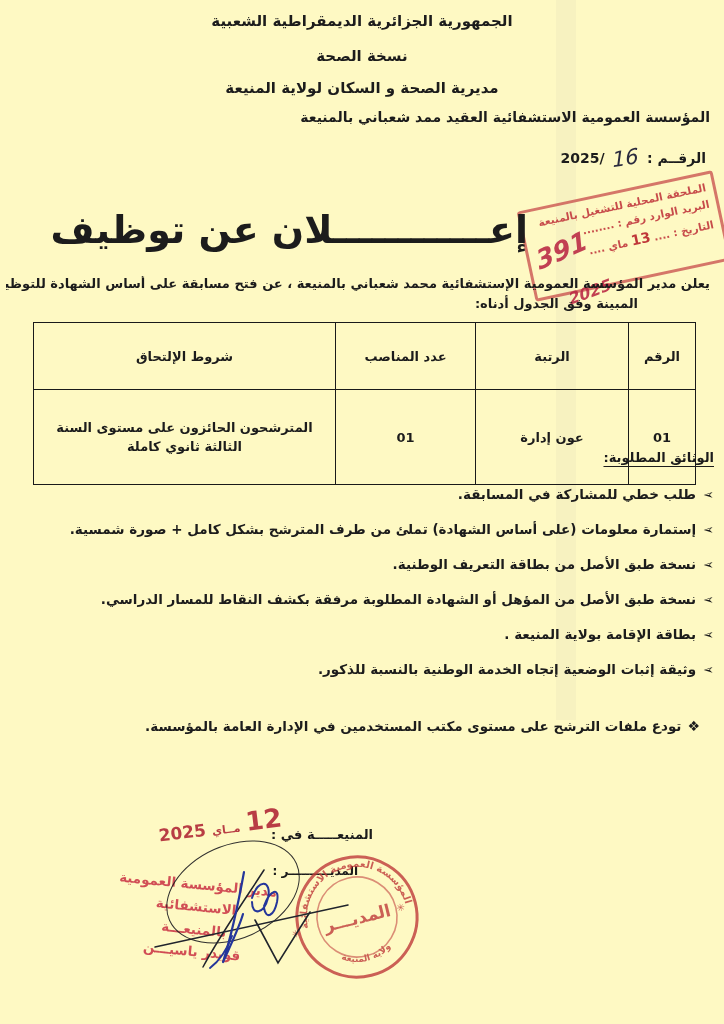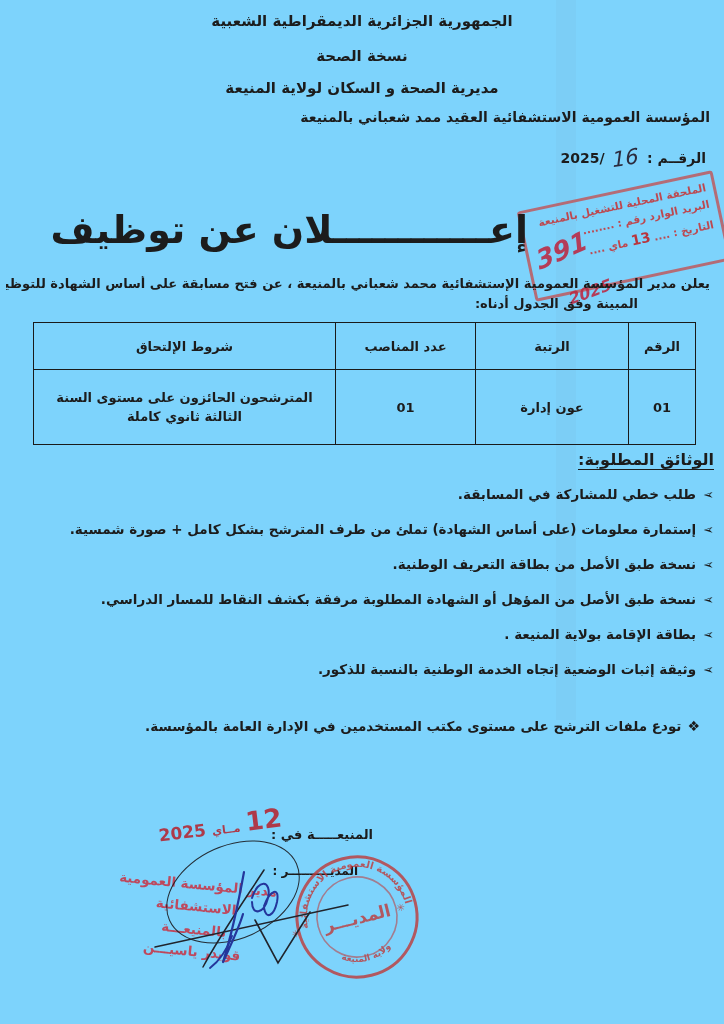--- a/index.html
+++ b/index.html
@@ -1,19 +1,19 @@
 <!DOCTYPE html>
 <html lang="ar" dir="rtl"><head>
 <meta charset="utf-8">
 <title>Document</title>
 <style>
   html,body { margin:0; padding:0; background:#d9d9d9; }
   .page {
     position:relative; width:724px; height:1024px; margin:0 auto;
-    background:#7dd3fc; overflow:hidden; direction:rtl;
+    background:#fef9c3; overflow:hidden; direction:rtl;
     font-family:"DejaVu Sans", sans-serif; color:#1c1c1c;
   }
   .scan-band { position:absolute; left:556px; top:0; width:20px; height:720px;
     background:rgba(120,120,130,0.05); }
 
   
   .hdr { position:absolute; width:100%; text-align:center; font-weight:bold; font-size:15px; }
   .hdr1 { top:12px; } .hdr2 { top:47px; } .hdr3 { top:79px; }
   .hdr4 { position:absolute; top:109px; right:14px; font-weight:bold; font-size:14px; }
   .ref { position:absolute; top:144px; right:18px; font-weight:bold; font-size:14px; }
@@ -38,28 +38,28 @@
 
   
   .intro { position:absolute; top:276px; right:14px; left:6px; font-size:13px; font-weight:bold; }
   .intro .l1 { white-space:nowrap; overflow:hidden; }
   .intro .l2 { margin-top:5px; margin-right:72px; }
 
   
   table.jobs { position:absolute; top:322px; right:28px; width:663px; border-collapse:collapse;
     direction:rtl; }
   table.jobs th, table.jobs td { border:1.6px solid #1a1a1a; font-weight:bold;
-    text-align:center; vertical-align:middle; padding:6px 6px; }
+    text-align:center; vertical-align:middle; padding:16px 6px; }
   table.jobs th { height:34px; font-size:13px; }
   table.jobs td { height:62px; font-size:13px; }
   td.rank-cell { font-size:15px; }
   td.cond-cell { font-size:12.5px; line-height:1.5; }
 
   
-  .docs-heading { position:absolute; top:450px; right:10px; font-size:16px; font-weight:bold;
+  .docs-heading { position:absolute; top:450px; right:10px; font-size:13px; font-weight:bold;
     text-decoration:underline; text-underline-offset:4px; }
   ul.doc-list { position:absolute; top:484px; right:10px; left:6px; margin:0; padding:0;
     list-style:none; }
   ul.doc-list li { margin-bottom:14px; line-height:20px; font-size:13.5px; font-weight:bold;
     white-space:nowrap; overflow:hidden; }
   .arw { display:inline-block; transform:scaleX(-1); margin-left:7px; font-size:13px;
     font-weight:normal; }
 
   
   .notes { position:absolute; top:718px; right:24px; left:6px; }

